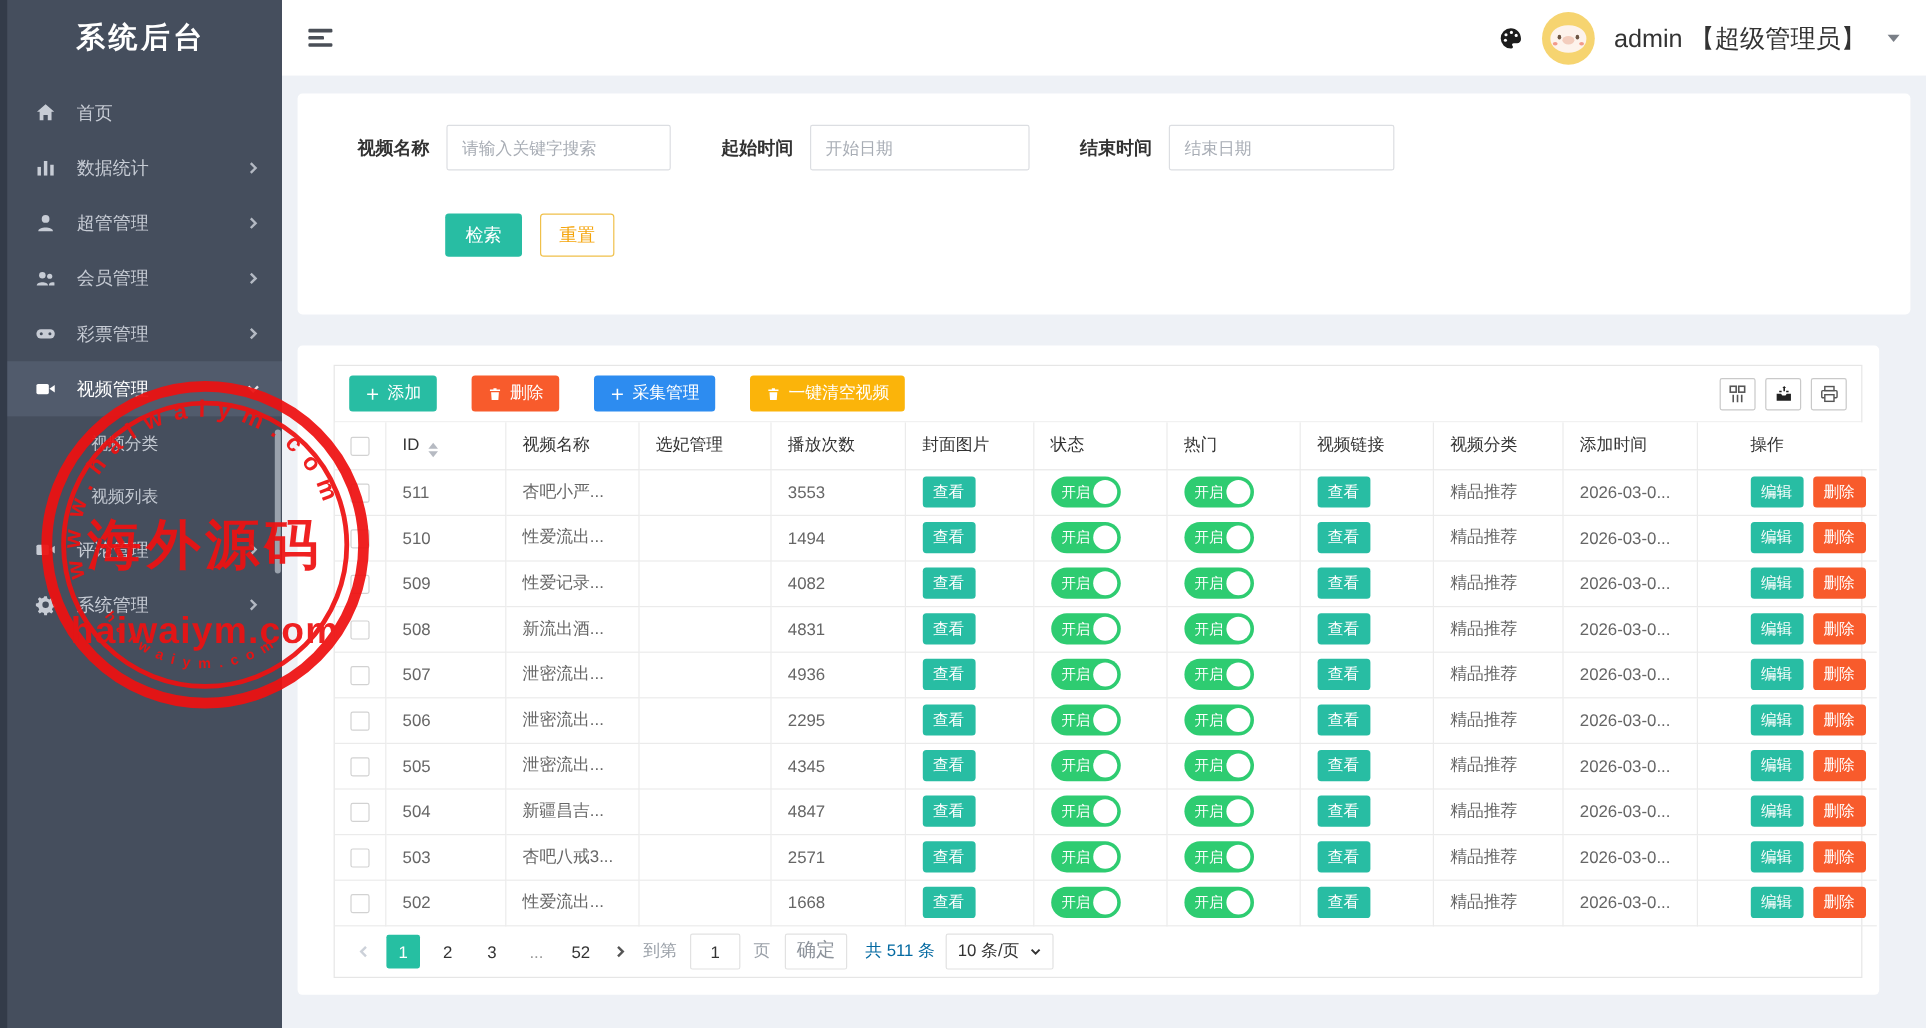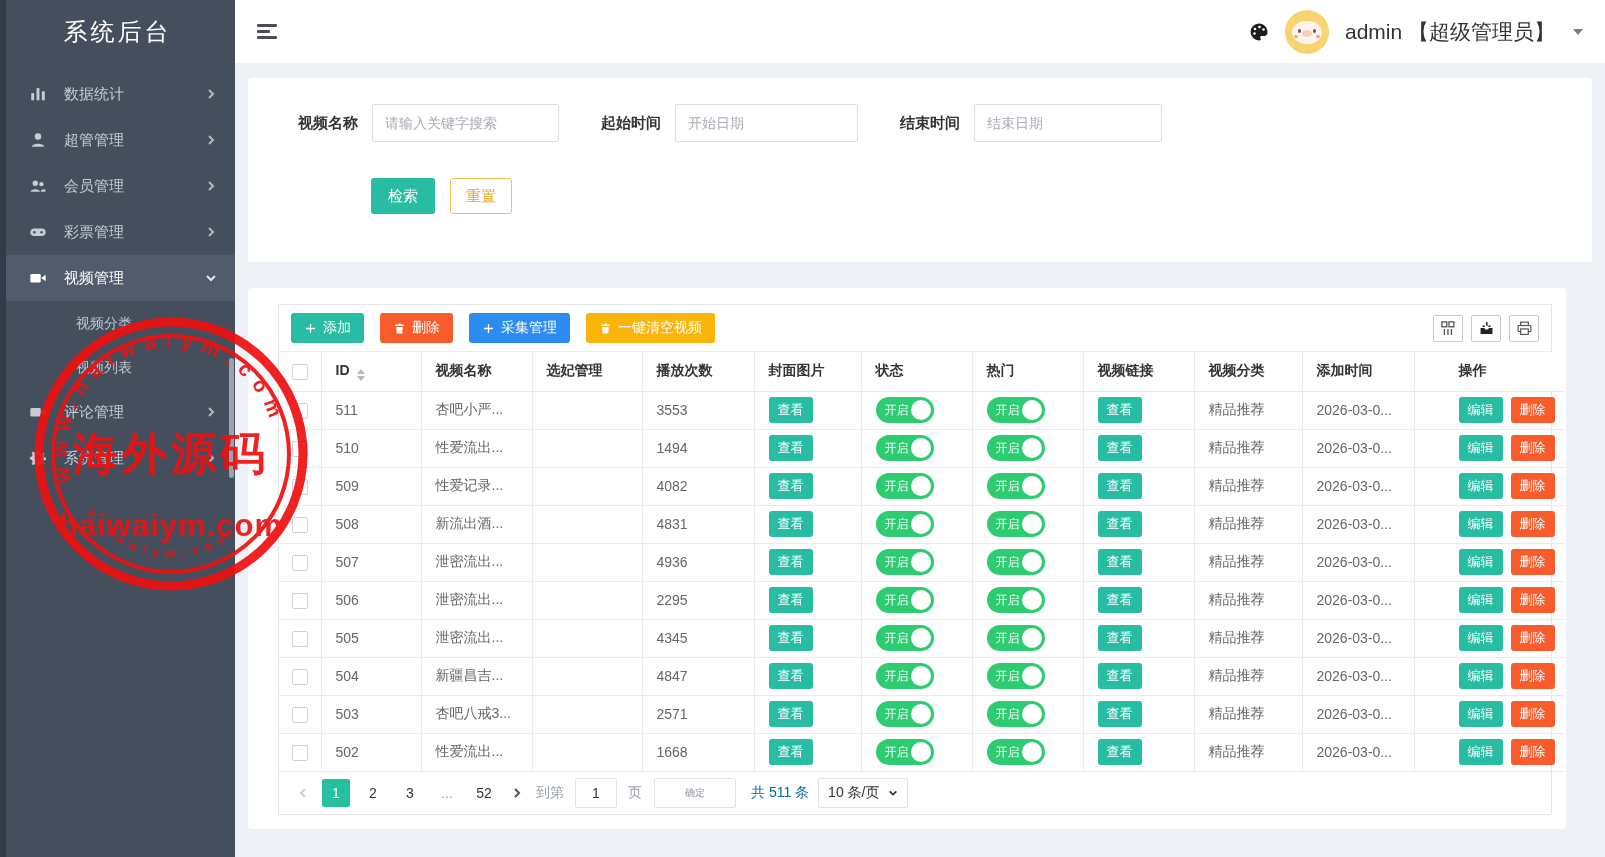--- a/index.html
+++ b/index.html
@@ -6,21 +6,21 @@
   html,body { width:1605px; height:857px; }
   body {
     position:relative; overflow:hidden;
     background:#eef1f6;
     font-family:"Liberation Sans","DejaVu Sans",sans-serif;
     color:#333;
   }
   
   .sidebar { position:absolute; left:0; top:0; width:235px; height:857px; background:#454e5d; z-index:5; }
   .sidebar::before { content:""; position:absolute; left:0; top:0; width:6px; height:100%; background:#333b49; }
-  .logo { height:63px; line-height:63px; text-align:center; color:#fff; font-size:24px; font-weight:normal; letter-spacing:3px; }
+  .logo { height:63px; line-height:63px; text-align:center; color:#fff; font-size:24px; font-weight:bold; letter-spacing:3px; }
   .nav { margin-top:8px; }
   .nav-item { height:46px; display:flex; align-items:center; padding:0 18px 0 28px; color:#c7ccd5; font-size:15px; cursor:pointer; }
   .nav-item .nicon { width:20px; height:20px; margin-right:16px; flex:none; display:flex; align-items:center; justify-content:center; }
   .nav-item .nicon svg { width:18px; height:18px; fill:currentColor; }
   .nav-item .arrow { margin-left:auto; display:flex; }
   .nav-item .arrow svg { width:12px; height:12px; stroke:currentColor; fill:none; stroke-width:2; opacity:.85; }
   .nav-item.active { background:#515b6c; color:#fff; }
   .sub-item { height:44px; line-height:44px; padding-left:76px; color:#c2c8d1; font-size:14px; cursor:pointer; }
   .scroll-thumb { position:absolute; right:1px; top:358px; width:5px; height:120px; background:#9aa2ad; border-radius:3px; }
   
@@ -50,29 +50,29 @@
   .f-label { font-size:15px; font-weight:600; color:#333; margin-right:14px; white-space:nowrap; }
   .f-input { width:187px; height:38px; border:1px solid #dcdee2; border-radius:2px; padding:0 12px; font-size:14px; color:#333; font-family:inherit; outline:none; }
   .f-input::placeholder { color:#a8adb5; }
   .filter-actions { margin-top:36px; display:flex; gap:15px; }
   .btn-search { width:64px; height:36px; background:#28bda3; color:#fff; border:none; border-radius:3px; font-size:15px; cursor:pointer; font-family:inherit; }
   .btn-reset { width:62px; height:36px; background:#fff; border:1px solid #f0c04a; color:#f5a40a; border-radius:3px; font-size:15px; cursor:pointer; font-family:inherit; }
   
   .table-card { margin-top:26px; width:1318px; padding:16px 14px 14px 30px; }
   .table-box { border:1px solid #e6e6e6; }
   .tb-toolbar { height:47px; display:flex; align-items:center; padding:0 12px; border-bottom:1px solid #eee; }
-  .tbtn { display:inline-flex; align-items:center; gap:6px; padding:0 13px; height:30px; border:none; border-radius:3px; color:#fff; font-size:14px; margin-right:16px; cursor:pointer; font-family:inherit; }
+  .tbtn { display:inline-flex; align-items:center; gap:6px; padding:0 13px; height:30px; border:none; border-radius:3px; color:#fff; font-size:14px; margin-right:29px; cursor:pointer; font-family:inherit; }
   .tbtn svg { width:13px; height:13px; fill:#fff; }
   .bg-teal { background:#28bda3; } .bg-red { background:#f85b2c; }
   .bg-blue { background:#2d8cf0; } .bg-amber { background:#fbb40a; }
   .icon-btns { margin-left:auto; display:flex; gap:8px; }
   .icon-btn { width:30px; height:27px; border:1px solid #c9c9c9; border-radius:2px; background:#fff; display:flex; align-items:center; justify-content:center; cursor:pointer; }
   .icon-btn svg { width:17px; height:17px; }
   table { width:100%; border-collapse:collapse; table-layout:fixed; font-size:14px; color:#666; }
-  th { height:39px; font-weight:700; color:#333; text-align:left; padding:0 14px; background:#fff;
+  th { height:39px; font-weight:400; color:#333; text-align:left; padding:0 14px; background:#fff;
        border-bottom:1px solid #e8e8e8; border-right:1px solid #ebebeb; }
   td { height:38px; padding:0 14px; border-bottom:1px solid #ebebeb; border-right:1px solid #ebebeb;
        white-space:nowrap; overflow:hidden; }
   th:last-child, td:last-child { border-right:none;padding-left:44px; }
   .c-check { text-align:center; padding:0; }
   .checkbox { display:inline-block; width:16px; height:16px; border:1px solid #d2d2d2; border-radius:2px; background:#fff; vertical-align:middle; cursor:pointer; }
   .sort { display:inline-flex; flex-direction:column; margin-left:7px; vertical-align:1px; cursor:pointer; }
   .sort b { width:0; height:0; border-left:4px solid transparent; border-right:4px solid transparent; }
   .sort .up { border-bottom:5px solid #b6bac2; margin-bottom:2px; }
   .sort .dn { border-top:5px solid #b6bac2; }
@@ -83,37 +83,45 @@
   
   .pager { display:flex; align-items:center; height:42px; padding:0 14px; font-size:14px; color:#666; gap:9px; }
   .pg-arrow { width:20px; display:flex; justify-content:center; cursor:pointer; }
   .pg-arrow svg { width:12px; height:12px; fill:none; stroke-width:2; }
   .pg-prev svg { stroke:#ccd1d9; } .pg-next svg { stroke:#555; }
   .page-num { min-width:28px; height:28px; display:flex; align-items:center; justify-content:center; border-radius:2px; color:#333; cursor:pointer; }
   .page-num.active { background:#26bfa2; color:#fff; }
   .page-num.dots { color:#999; cursor:default; }
   .jump-label, .page-label { color:#9aa0a8; }
   .jump-input { width:42px; height:30px; border:1px solid #e2e2e2; border-radius:2px; text-align:center; font-size:14px; color:#333; font-family:inherit; outline:none; margin:0 2px; }
-  .confirm-btn { height:30px; padding:0 30px; border:1px solid #e2e2e2; border-radius:2px; background:#fff; color:#8d939b; font-size:10px; cursor:pointer; font-family:inherit; margin-left:3px; }
+  .confirm-btn { height:30px; padding:0 9px; border:1px solid #e2e2e2; border-radius:2px; background:#fff; color:#8d939b; font-size:16px; cursor:pointer; font-family:inherit; margin-left:3px; }
   .total { margin-left:6px; color:#0369a1; }
   .size-select { height:30px; border:1px solid #e2e2e2; border-radius:2px; display:flex; align-items:center; padding:0 9px; gap:9px; color:#333; cursor:pointer; background:#fff; }
   .size-select svg { width:10px; height:10px; stroke:#333; fill:none; stroke-width:2; }
   
   .watermark { position:absolute; left:28px; top:312px; width:286px; height:286px; z-index:60; pointer-events:none; opacity:.93; }
   .wm-arc-top { font-size:20px; font-weight:bold; letter-spacing:9px; }
   .wm-arc-bottom { font-size:12px; font-weight:bold; letter-spacing:7px; }
   .wm-title { font-family:"DejaVu Serif","Liberation Serif",serif; font-size:45px; font-weight:bold; letter-spacing:4px; }
   .wm-domain { font-size:31px; font-weight:bold; letter-spacing:1px; }
 </style>
 </head>
 <body>
 
 <aside class="sidebar">
   <div class="logo">系统后台</div>
   <nav class="nav">
+      <div class="nav-item">
+        <span class="nicon">
+          <svg viewBox="0 0 20 20">
+            <path d="M10 2l8 7h-2.5v8H12v-5H8v5H4.5V9H2z"></path>
+          </svg>
+        </span>
+        <span>首页</span>
+      </div>
       <div class="nav-item">
         <span class="nicon">
           <svg viewBox="0 0 20 20">
             <rect x="2.5" y="9" width="3.2" height="8"></rect>
             <rect x="8.4" y="3.5" width="3.2" height="13.5"></rect>
             <rect x="14.3" y="7" width="3.2" height="10"></rect>
           </svg>
         </span>
         <span>数据统计</span>
         <span class="arrow">

